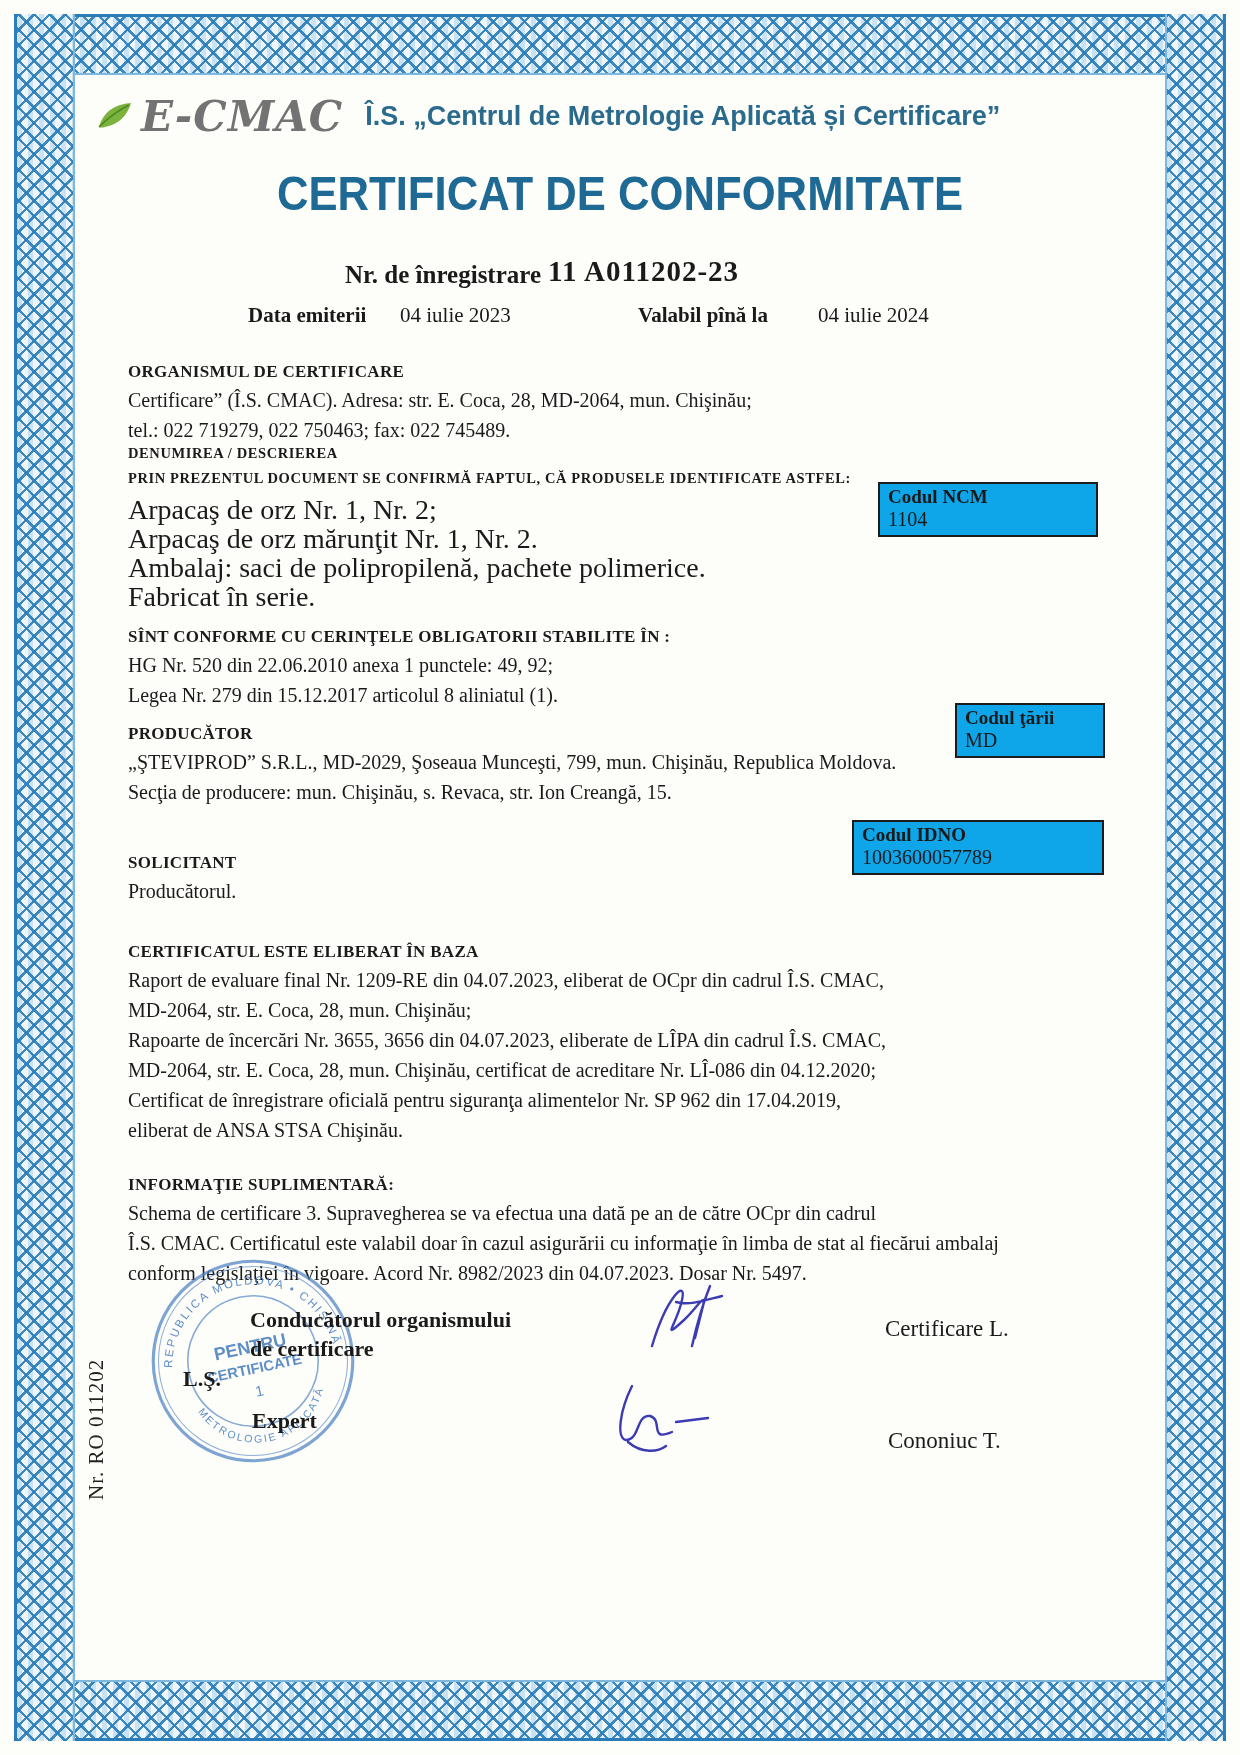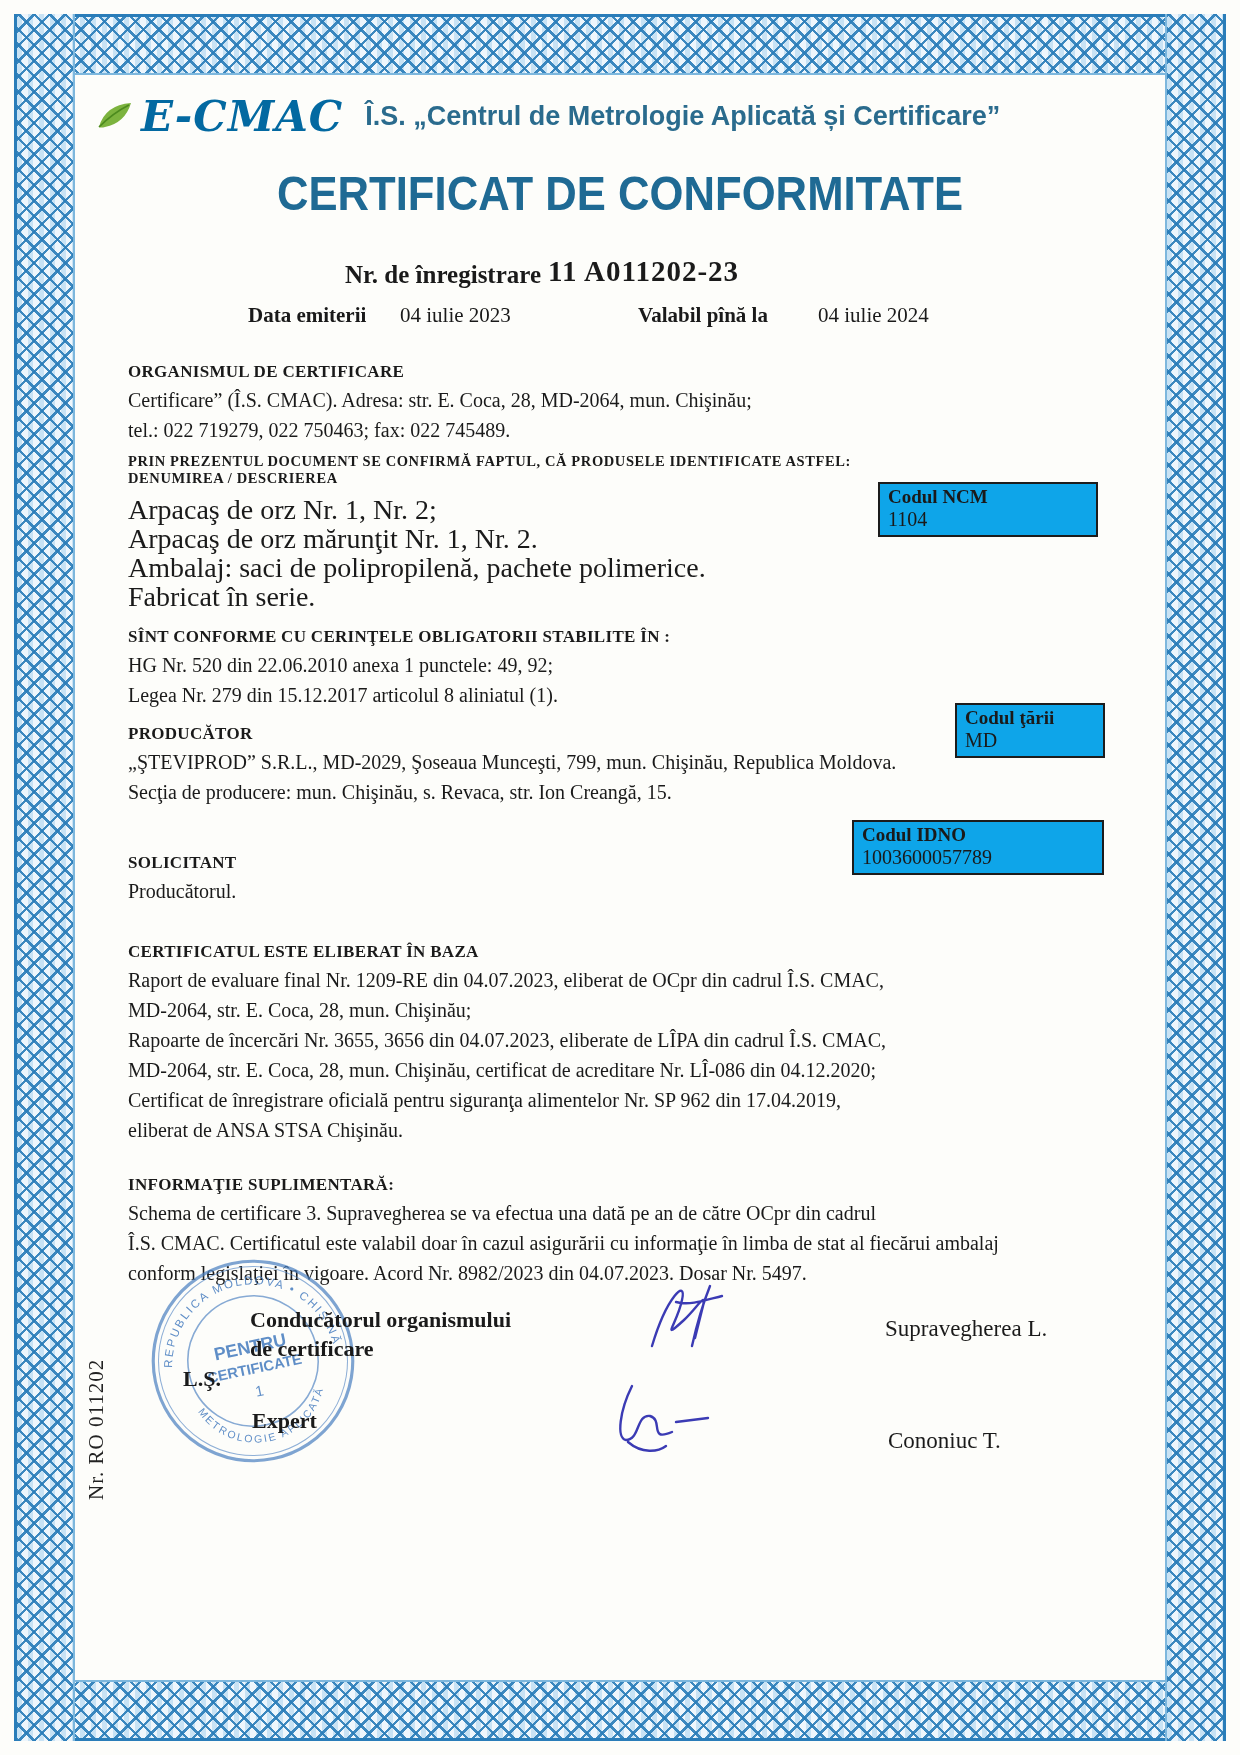--- a/index.html
+++ b/index.html
@@ -23,21 +23,21 @@
   .btop{top:14px;left:14px;right:14px;height:56px;border-top:3px solid #2a7db9;border-bottom:2px solid #7db7dd;}
   .bbottom{bottom:14px;left:14px;right:14px;height:56px;border-bottom:3px solid #2a7db9;border-top:2px solid #7db7dd;}
   .bleft{top:14px;bottom:14px;left:14px;width:56px;border-left:3px solid #2a7db9;border-right:2px solid #7db7dd;}
   .bright{top:14px;bottom:14px;right:14px;width:56px;border-right:3px solid #2a7db9;border-left:2px solid #7db7dd;}
 
   
   .hdr{position:absolute;left:95px;top:92px;display:flex;align-items:center;}
   .logo-wrap{display:flex;align-items:center;}
   .logo-text{
     font-family:"DejaVu Serif", serif;font-style:italic;font-weight:bold;
-    font-size:42px;color:#0369a1;letter-spacing:1px;margin-left:4px;
+    font-size:42px;color:#737373;letter-spacing:1px;margin-left:4px;
   }
   .orgname{
     font-family:"Liberation Sans", sans-serif;font-weight:bold;
     font-size:27px;color:#2a6b8d;margin-left:22px;letter-spacing:0px;
   }
   .cert-title{
     position:absolute;left:0;top:168px;width:100%;text-align:center;
     font-family:"Liberation Sans", sans-serif;font-weight:800;
     font-size:45px;color:#1f6a94;letter-spacing:0px;
     transform:scale(0.97,1.08);
@@ -116,22 +116,22 @@
     <span class="d-lab2">Valabil pînă la</span>
     <span class="d-val2">04 iulie 2024</span>
   </div>
 
   <div class="main">
 
     <div class="h">ORGANISMUL DE CERTIFICARE</div>
     <div class="line">Certificare” (Î.S. CMAC). Adresa: str. E. Coca, 28, MD-2064, mun. Chişinău;</div>
     <div class="line">tel.: 022 719279, 022 750463; fax: 022 745489.</div>
 
+    <div class="hs">DENUMIREA / DESCRIEREA</div>
     <div class="hs gap8">PRIN  PREZENTUL DOCUMENT SE CONFIRMĂ FAPTUL, CĂ PRODUSELE IDENTIFICATE ASTFEL:</div>
-    <div class="hs">DENUMIREA / DESCRIEREA</div>
     <div class="lineb gap8">Arpacaş de orz Nr. 1, Nr. 2;</div>
     <div class="lineb">Arpacaş de orz mărunţit Nr. 1, Nr. 2.</div>
     <div class="lineb">Ambalaj: saci de polipropilenă, pachete polimerice.</div>
     <div class="lineb">Fabricat în serie.</div>
 
     <div class="h gap16">SÎNT CONFORME CU CERINŢELE OBLIGATORII STABILITE ÎN :</div>
     <div class="line">HG Nr. 520 din 22.06.2010 anexa 1 punctele: 49, 92;</div>
     <div class="line">Legea Nr. 279 din 15.12.2017 articolul 8 aliniatul (1).</div>
 
     <div class="h gap14">PRODUCĂTOR</div>
@@ -196,16 +196,16 @@
   <div class="ls-label">L.Ş.</div>
   <div class="expert-label">Expert</div>
 
   <svg class="sig1" width="130" height="80" viewBox="0 0 130 80">
     <path d="M20 70 C35 20 55 2 50 24 C45 48 28 66 52 44 C66 31 76 12 70 34 L63 62 M44 26 C58 30 74 24 90 20 M78 10 C70 30 64 52 60 70" fill="none" stroke="#3b3bb4" stroke-width="2.4" stroke-linecap="round"></path>
   </svg>
   <svg class="sig2" width="140" height="80" viewBox="0 0 140 80">
     <path d="M40 6 C28 30 24 58 34 60 C48 60 44 34 58 36 C72 40 56 62 80 52 M84 42 L116 38 M36 62 C50 74 66 72 74 66" fill="none" stroke="#3b3bb4" stroke-width="2.4" stroke-linecap="round"></path>
   </svg>
 
-  <div class="head-name">Supravegherea L.</div>
+  <div class="head-name">Certificare L.</div>
   <div class="expert-name">Cononiuc T.</div>
 
 </div>
 
 </body></html>

